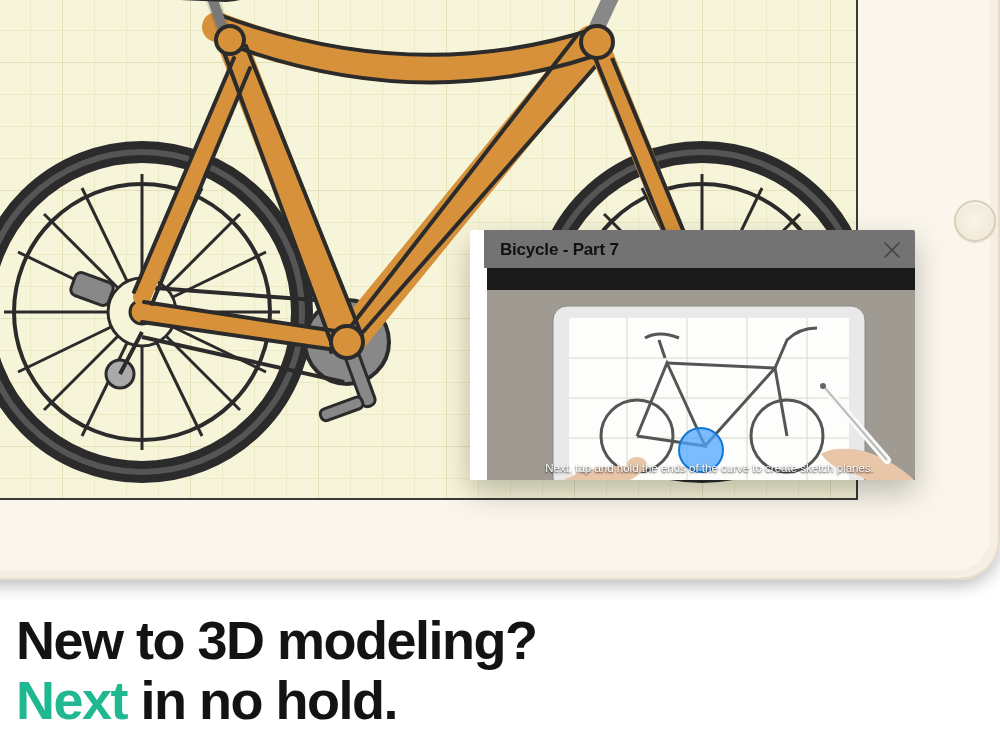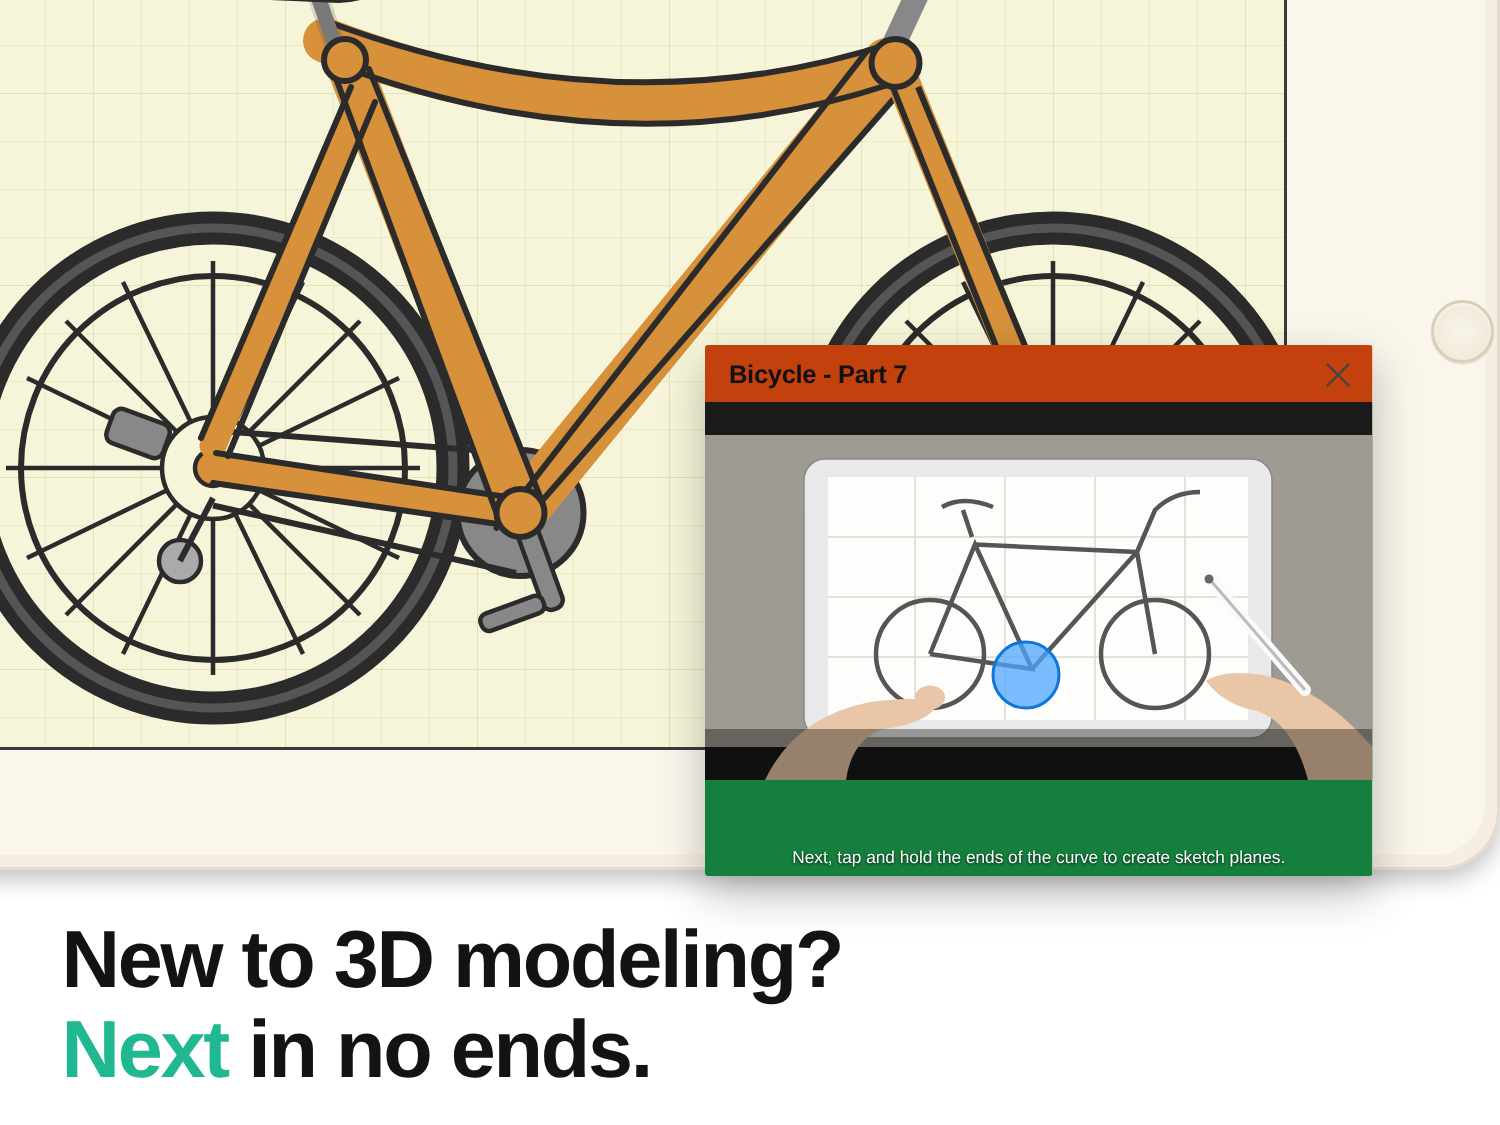--- a/index.html
+++ b/index.html
@@ -58,38 +58,39 @@
     left: 470px; top: 230px;
     width: 445px;
     background: #fff;
     box-shadow: 0 12px 30px rgba(0,0,0,.25);
     border-radius: 2px;
     overflow: hidden;
   }
   .tutorial-header {
     display: flex; align-items: center; justify-content: space-between;
     padding: 10px 14px 8px 16px;
-    background: #c2410c;
+    background: #737373;
+    margin-left: 14px;
   }
   .tutorial-title { font-size: 17px; font-weight: 700; color: #111; letter-spacing: -.2px; }
   .close-x { width: 18px; height: 18px; cursor: pointer; color: #444; }
-  .video-box { position: relative; width: 100%; height: 316px; background: #15803d; }
+  .video-box { position: relative; width: 100%; height: 212px; background: #4c1d95; margin-left: 17px; }
   .video-scene { position: absolute; inset: 0; }
   .caption-bar {
     position: absolute; left: 0; right: 0; bottom: 6px;
     text-align: center;
     font-size: 11.5px; color: #fff;
     text-shadow: 0 1px 2px rgba(0,0,0,.9);
     padding: 0 10px;
   }
 
   
   .headline {
     position: absolute;
-    left: 41px; top: 610px;
+    left: 16px; top: 610px;
     font-size: 54px;
     font-weight: 700;
     letter-spacing: -1.5px;
     line-height: 1.12;
     color: #131313;
   }
   .headline .accent { color: #1fb890; }
 </style>
 </head>
 <body>
@@ -273,17 +274,17 @@
 
         <rect x="0" y="218" width="445" height="34" fill="rgba(0,0,0,.35)"></rect>
       </svg>
       <div class="caption-bar">Next, tap and hold the ends of the curve to create sketch planes.</div>
     </div>
   </div>
 
   <div class="headline">
     <div>New to 3D modeling?</div>
     <div>
-      <span class="accent">Next</span><span> in no ends.</span>
+      <span class="accent">Next</span><span> in no hold.</span>
     </div>
   </div>
 
 </div>
 
 </body></html>

